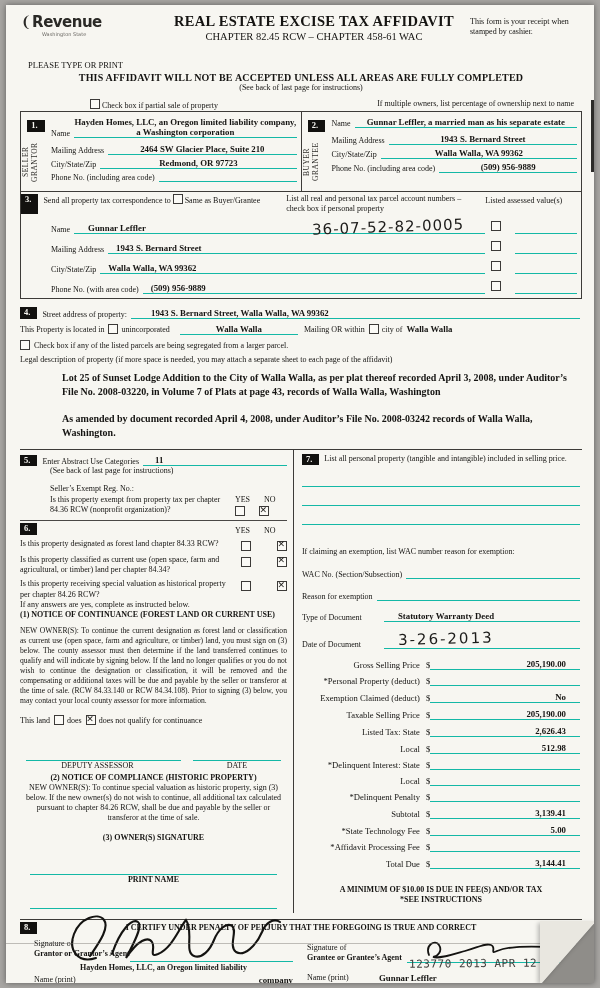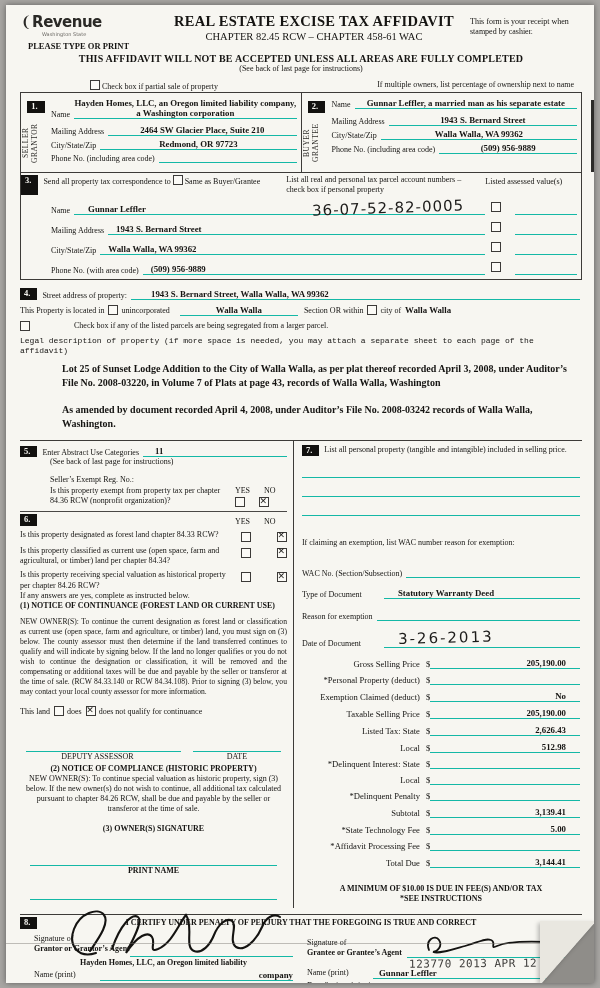--- a/index.html
+++ b/index.html
@@ -15,21 +15,21 @@
   .cb{display:inline-block;width:8px;height:8px;border:1px solid #3c3a38;vertical-align:-1px;position:relative;background:#fbfaf6;flex:none;}
   .cb.checked::after{content:"✕";position:absolute;left:-0.5px;top:-2.5px;font-size:9px;font-weight:bold;color:#262522;font-family:"DejaVu Sans",sans-serif;}
   .secnum{display:inline-block;background:#12110f;color:#f5f4ef;font-weight:bold;font-size:8.5px;padding:1px 7px 2px 4px;line-height:1;flex:none;}
   .hand{font-family:"DejaVu Sans",sans-serif;color:#1d1c1a;transform:rotate(-1.5deg);display:inline-block;}
   
   .hdr{display:flex;margin-top:2px;}
   .logo{width:138px;}
   .logo-line{font-family:"DejaVu Sans",sans-serif;font-weight:bold;font-size:15px;letter-spacing:-0.5px;color:#2a2926;}
   .logo-mark{display:inline-block;transform:scaleX(.8);font-weight:bold;}
   .logo-tag{font-size:5px;color:#6b6964;margin-left:22px;font-family:"DejaVu Sans",sans-serif;}
-  .please{font-size:8.5px;margin-top:4px;margin-left:8px;font-weight:bold;}
+  .please{font-size:8.5px;margin-top:23px;margin-left:8px;}
   .title-wrap{flex:1;text-align:center;}
   .title{font-size:14.5px;font-weight:bold;letter-spacing:.3px;}
   .subtitle{font-size:10.5px;margin-top:1px;}
   .receipt{width:112px;font-size:8px;line-height:1.3;padding-top:4px;}
   .notice{font-size:10px;font-weight:bold;text-align:center;margin-top:2px;letter-spacing:.2px;}
   .see-back{font-size:8px;text-align:center;}
   
   .partialrow{display:flex;justify-content:space-between;margin:7px 8px 1px 70px;font-size:8px;}
   
   .box12{border:1.2px solid #3d3b38;display:flex;}
@@ -218,30 +218,30 @@
       <div class="frow" style="margin-top:5px;">
         <span class="secnum">4.</span>
         <span class="flbl" style="padding-left:5px;">Street address of property:</span>
         <span class="grow uline fval" style="text-align:left;padding-left:20px;">1943 S. Bernard Street, Walla Walla, WA  99362</span>
       </div>
       <div class="frow" style="margin-top:5px;align-items:center;">
         <span class="flbl">This Property is located in</span>
         <span class="cb"></span>
         <span class="flbl" style="padding-left:3px;">unincorporated</span>
         <span class="uline fval" style="width:118px;margin:0 6px;">Walla Walla</span>
-        <span class="flbl">Section OR  within</span>
+        <span class="flbl">Mailing OR  within</span>
         <span class="cb"></span>
         <span class="flbl" style="padding-left:3px;">city of</span>
         <span class="fval">Walla Walla</span>
       </div>
-      <div class="frow" style="margin-top:5px;align-items:center;gap:40px;">
+      <div class="frow" style="margin-top:5px;align-items:flex-end;">
         <span class="cb"></span>
         <span class="flbl" style="padding-left:4px;">Check box if any of the listed parcels are being segregated from a larger parcel.</span>
       </div>
-      <div class="tiny" style="margin-top:5px;font-family:Liberation Mono, monospace;">Legal description of property (if more space is needed, you may attach a separate sheet to each page of the affidavit)</div>
+      <div class="tiny" style="margin-top:5px;">Legal description of property (if more space is needed, you may attach a separate sheet to each page of the affidavit)</div>
       <div class="legal">Lot 25 of Sunset Lodge Addition to the City of Walla Walla,  as per plat thereof recorded April 3, 2008, under Auditor’s File No. 2008-03220, in Volume 7 of Plats at page 43, records of Walla Walla, Washington</div>
       <div class="legal" style="margin-top:12px;">As amended by document recorded April 4, 2008, under Auditor’s File No. 2008-03242 records of Walla Walla, Washington.</div>
     </div>
 
     <div class="twocol">
       <div class="lcol">
 
         <div class="frow" style="margin-top:2px;">
           <span class="secnum">5.</span>
           <span class="flbl" style="padding-left:5px;">Enter Abstract Use Categories</span>
@@ -323,31 +323,31 @@
       <div class="rcol">
 
         <div class="frow" style="margin-top:1px;align-items:flex-start;">
           <span class="secnum">7.</span>
           <span class="tiny" style="padding-left:5px;">List all personal property (tangible and intangible) included in selling price.</span>
         </div>
         <div class="uline" style="margin-top:12px;"></div>
         <div class="uline" style="margin-top:9px;"></div>
         <div class="uline" style="margin-top:9px;"></div>
         <div class="tiny" style="margin-top:22px;">If claiming an exemption, list WAC number reason for exemption:</div>
-        <div class="frow" style="margin-top:20px;">
+        <div class="frow" style="margin-top:12px;">
             <span class="flbl">WAC No. (Section/Subsection)</span>
+            <span class="grow uline"></span>
+          </div>
+        <div class="frow" style="margin-top:12px;">
+            <span class="flbl">Reason for exemption</span>
             <span class="grow uline"></span>
           </div>
         <div class="frow" style="margin-top:10px;">
             <span class="flbl" style="width:78px;">Type of Document</span>
             <span class="grow uline fval" style="text-align:left;padding-left:14px;">Statutory Warranty Deed</span>
-          </div>
-        <div class="frow" style="margin-top:12px;">
-            <span class="flbl">Reason for exemption</span>
-            <span class="grow uline"></span>
           </div>
         <div class="frow" style="margin-top:8px;">
             <span class="flbl" style="width:78px;">Date of Document</span>
             <span class="grow uline"><span class="hand" style="font-size:15px;letter-spacing:2px;padding-left:14px;">3-26-2013</span></span>
           </div>
 
         <div class="feerow" style="margin-top:10px;">
             <span class="feelbl">Gross Selling Price</span>
             <span class="feeval">
               <span>$</span>

